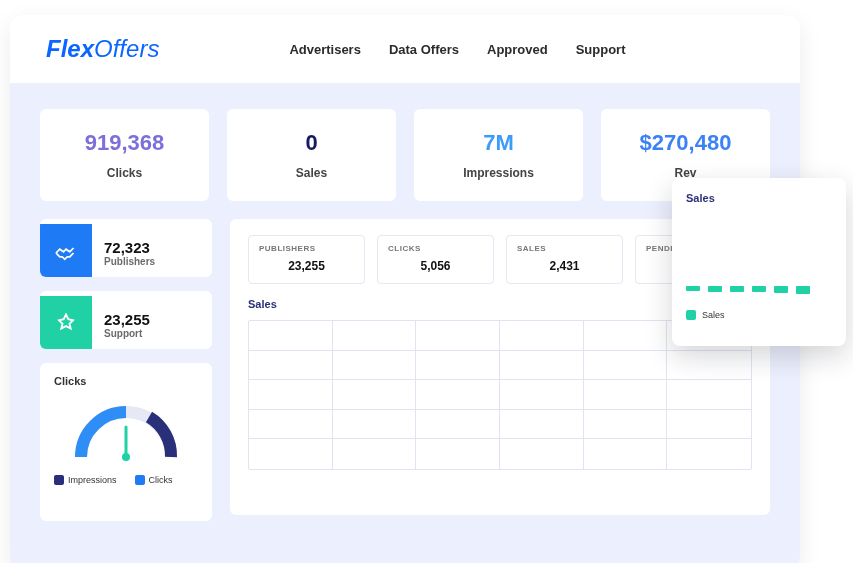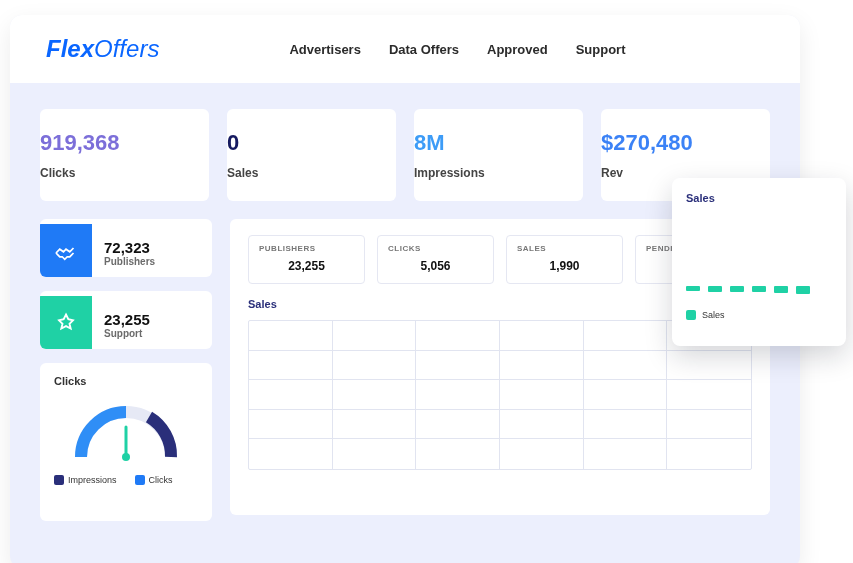--- a/index.html
+++ b/index.html
@@ -6,21 +6,21 @@
 body { font-family: -apple-system, BlinkMacSystemFont, "Segoe UI", Arial, sans-serif; background: #fff; width: 853px; height: 563px; overflow: hidden; position: relative; }
 .app { width: 790px; height: 553px; background: #eceffd; border-radius: 12px; position: relative; overflow: visible; margin-left: 10px; margin-top: 15px; box-shadow: 0 8px 24px rgba(0,0,0,0.08); }
 .topbar { background: #fff; height: 68px; border-radius: 12px 12px 0 0; display: flex; align-items: center; padding: 0 36px; }
 .logo { font-size: 24px; font-weight: 700; }
 .logo .flex-f { color: #0a66ff; font-style: italic; }
 .logo .offers { color: #0a66ff; font-weight: 400; font-style: italic; }
 .nav { display: flex; gap: 28px; margin-left: 130px; }
 .nav a { color: #2b2b2b; font-size: 13px; font-weight: 600; text-decoration: none; }
 .content { padding: 26px 30px 0 30px; }
 .stat-row { display: flex; gap: 18px; }
-.stat-card { background: #fff; border-radius: 6px; flex: 1; height: 92px; display: flex; flex-direction: column; justify-content: center; gap: 10px; }
+.stat-card { background: #fff; border-radius: 6px; flex: 1; height: 92px; display: flex; flex-direction: column; align-items: center; justify-content: center; gap: 10px; }
 .stat-val { font-size: 22px; font-weight: 800; }
 .stat-label { font-size: 12px; font-weight: 600; color: #444; }
 .c-purple { color: #7c6fd9; }
 .c-navy { color: #161a60; }
 .c-blue { color: #3d9cf7; }
 .c-teal { color: #3b82f6; }
 .lower { display: flex; gap: 18px; margin-top: 18px; }
 .sidecol { width: 172px; display: flex; flex-direction: column; gap: 14px; }
 .mini-card { background: #fff; border-radius: 6px; height: 58px; display: flex; align-items: center; padding: 10px 10px 0 0; overflow: hidden; }
 .mini-icon { width: 52px; height: 58px; display: flex; align-items: center; justify-content: center; color: #fff; flex-shrink: 0; }
@@ -77,21 +77,21 @@
     <div class="stat-row">
       <div class="stat-card">
         <div class="stat-val c-purple">919,368</div>
         <div class="stat-label">Clicks</div>
       </div>
       <div class="stat-card">
         <div class="stat-val c-navy">0</div>
         <div class="stat-label">Sales</div>
       </div>
       <div class="stat-card">
-        <div class="stat-val c-blue">8M</div>
+        <div class="stat-val c-blue">7M</div>
         <div class="stat-label">Impressions</div>
       </div>
       <div class="stat-card">
         <div class="stat-val c-teal">$270,480</div>
         <div class="stat-label">Rev</div>
       </div>
     </div>
 
     <div class="lower">
       <div class="sidecol">
@@ -151,21 +151,21 @@
           <div class="mini-stat">
             <div class="ms-lab">PUBLISHERS</div>
             <div class="ms-val">23,255</div>
           </div>
           <div class="mini-stat">
             <div class="ms-lab">CLICKS</div>
             <div class="ms-val">5,056</div>
           </div>
           <div class="mini-stat">
             <div class="ms-lab">SALES</div>
-            <div class="ms-val">1,990</div>
+            <div class="ms-val">2,431</div>
           </div>
           <div class="mini-stat">
             <div class="ms-lab">PENDING</div>
             <div class="ms-val"></div>
           </div>
         </div>
         <div class="sales-title">Sales</div>
         <div class="chart-grid">
           <div></div>
             <div></div>

